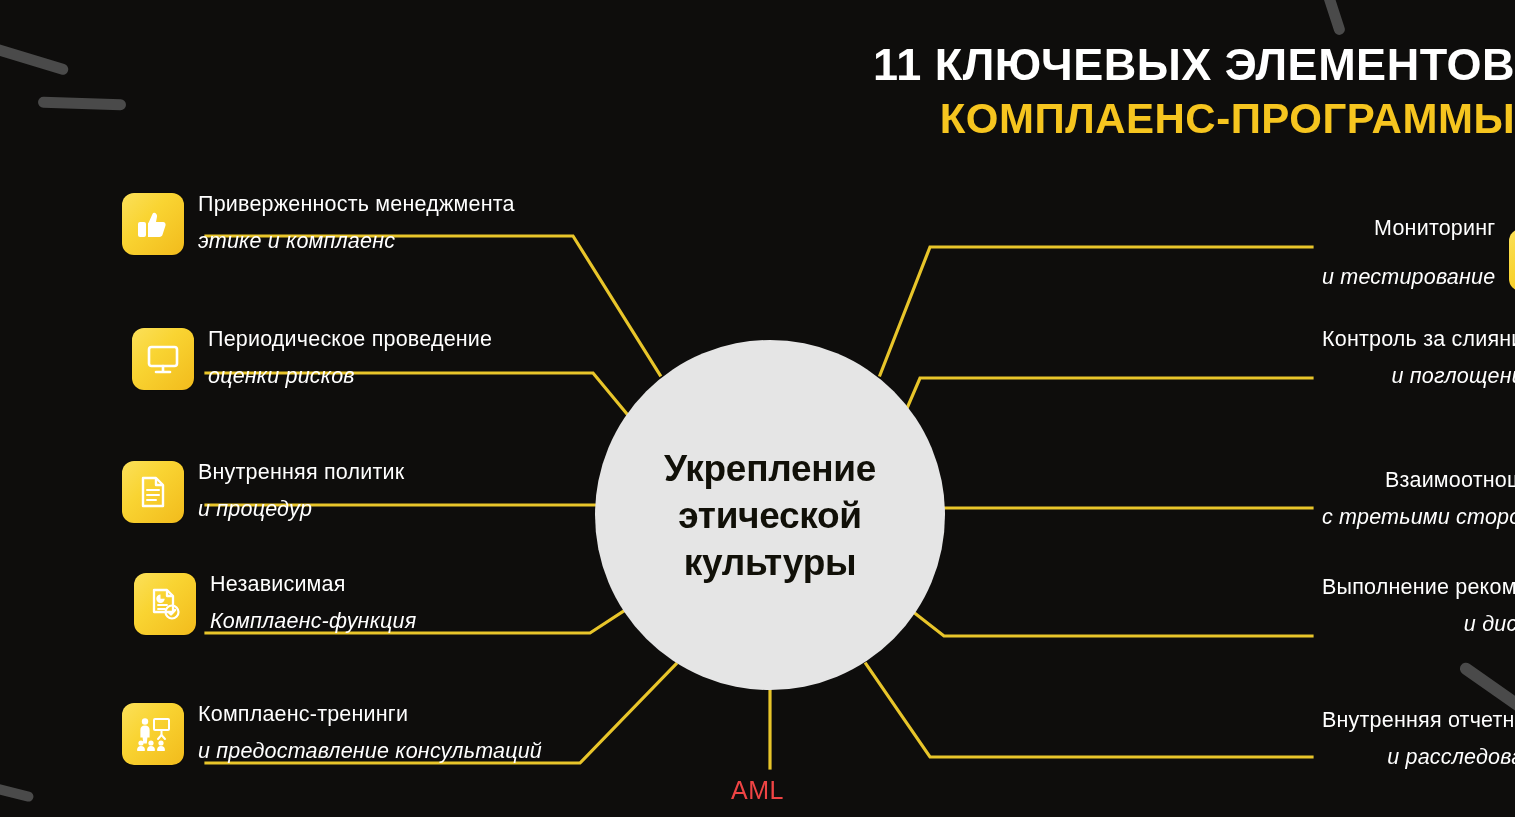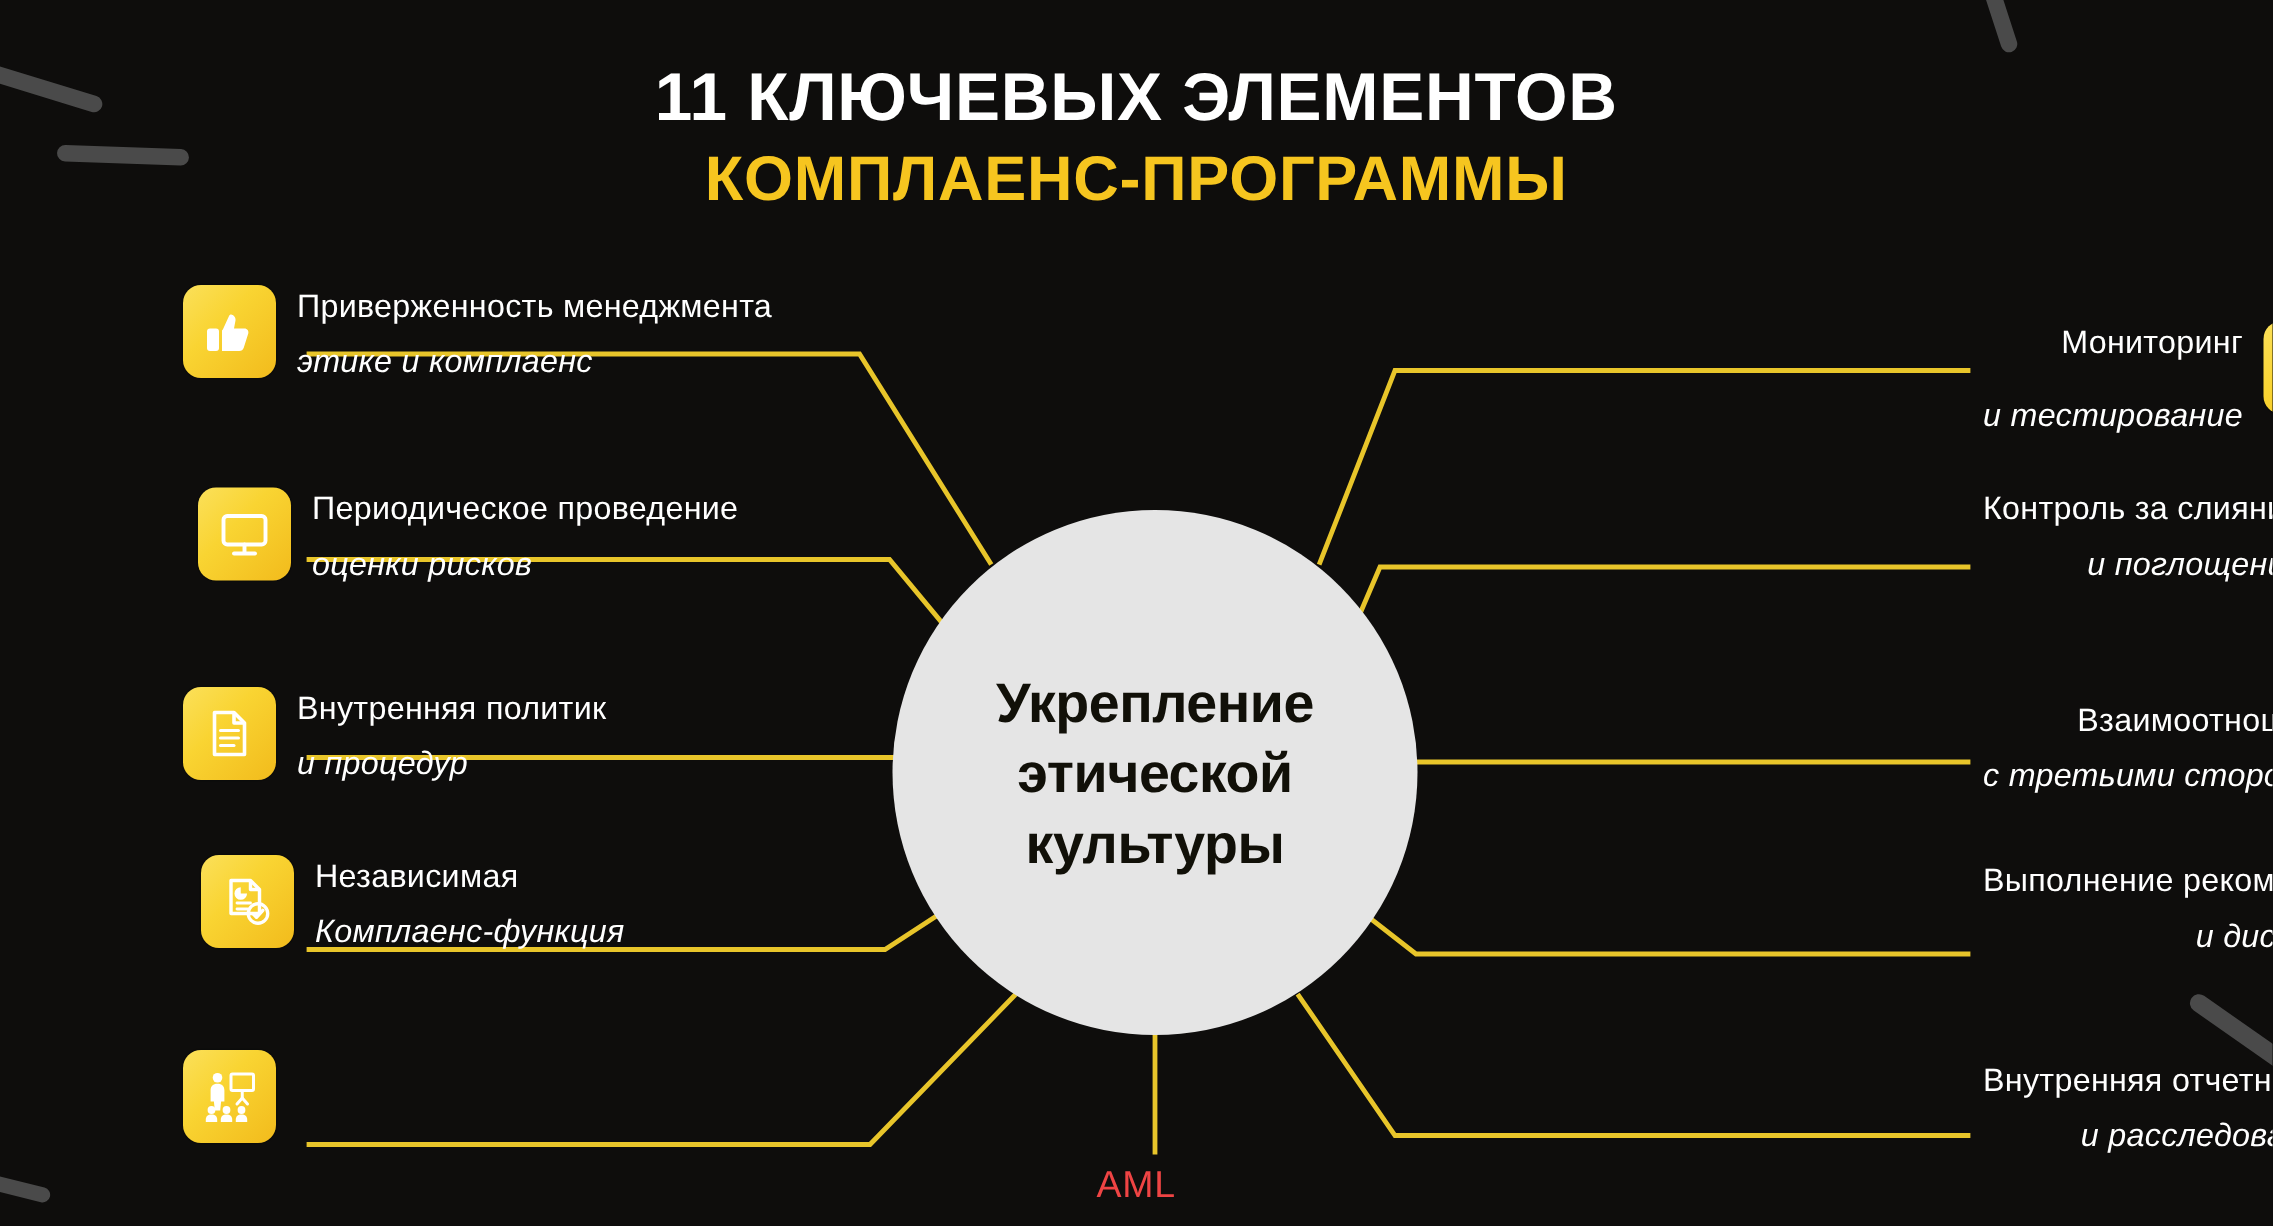--- a/index.html
+++ b/index.html
@@ -12,21 +12,21 @@
     -webkit-font-smoothing:antialiased;
   }
 
   
   .dash {
     position:absolute; background:#4a4a4a; border-radius:99px;
   }
 
   
   #title-block {
-    position:absolute; left:0; right:0; top:38px; text-align:center;
+    position:absolute; left:0; right:0; top:38px; text-align:right;
     z-index:5;
   }
   #title-line1 {
     color:#ffffff; font-size:45px; font-weight:bold; letter-spacing:.5px;
     line-height:54px; white-space:nowrap;
   }
   #title-line2 {
     color:#f6c51f; font-size:42px; font-weight:bold; letter-spacing:.5px;
     line-height:50px; white-space:nowrap; margin-top:2px;
   }
@@ -40,21 +40,21 @@
     background:#e5e5e5; border-radius:50%;
     display:flex; align-items:center; justify-content:flex-end;
     z-index:3;
   }
   #center-circle-label {
     color:#111008; font-size:37px; font-weight:bold; text-align:center;
     line-height:47px; letter-spacing:-0.3px; padding:0 16px;
   }
 
   
-  .item { position:absolute; z-index:4; display:flex; align-items:flex-start; }
+  .item { position:absolute; z-index:4; display:flex; align-items:flex-end; }
   .item.left  { flex-direction:row; }
   .item.right { flex-direction:row-reverse; }
 
   .icon-tile {
     width:62px; height:62px; border-radius:12px; flex:none;
     background:linear-gradient(135deg,#fbe05a 0%,#f9d432 40%,#f2bb1c 100%);
     display:flex; align-items:center; justify-content:center;
     box-shadow:0 0 0 1px rgba(0,0,0,0.15);
   }
   .icon-tile svg { display:block; }
@@ -209,20 +209,24 @@
         <path d="M11 10.5c-3 0-4.6 1.7-4.6 4.4v7.5h2.2l.6 6h3.6l.6-6h2.2v-7.5c0-2.7-1.6-4.4-4.6-4.4z"></path>
         <circle cx="7" cy="28" r="2.6"></circle>
           <path d="M7 31c-2.4 0-3.8 1.3-3.8 3.3V36h7.6v-1.7C10.8 32.3 9.4 31 7 31z"></path>
         <circle cx="17" cy="28" r="2.6"></circle>
           <path d="M17 31c-2.4 0-3.8 1.3-3.8 3.3V36h7.6v-1.7C20.8 32.3 19.4 31 17 31z"></path>
         <circle cx="27" cy="28" r="2.6"></circle>
           <path d="M27 31c-2.4 0-3.8 1.3-3.8 3.3V36h7.6v-1.7C30.8 32.3 29.4 31 27 31z"></path>
       </g>
     </svg>
   </div>
+  <div class="labels">
+    <span class="lbl l1">Комплаенс-тренинги</span>
+    <span class="lbl l2">и предоставление консультаций</span>
+  </div>
 </div>
 
 <div class="item right" style="left:1322px; top:214px; flex-direction:row-reverse;">
   <div class="icon-tile">
     <svg width="36" height="36" viewBox="0 0 36 36">
         <g fill="none" stroke="#ffffff" stroke-width="2.3" stroke-linejoin="round">
           <path d="M7 4h13l6 6v15H7z"></path>
           <path d="M20 4v6h6"></path>
         </g>
         <g stroke="#ffffff" stroke-width="2" stroke-linecap="round">

